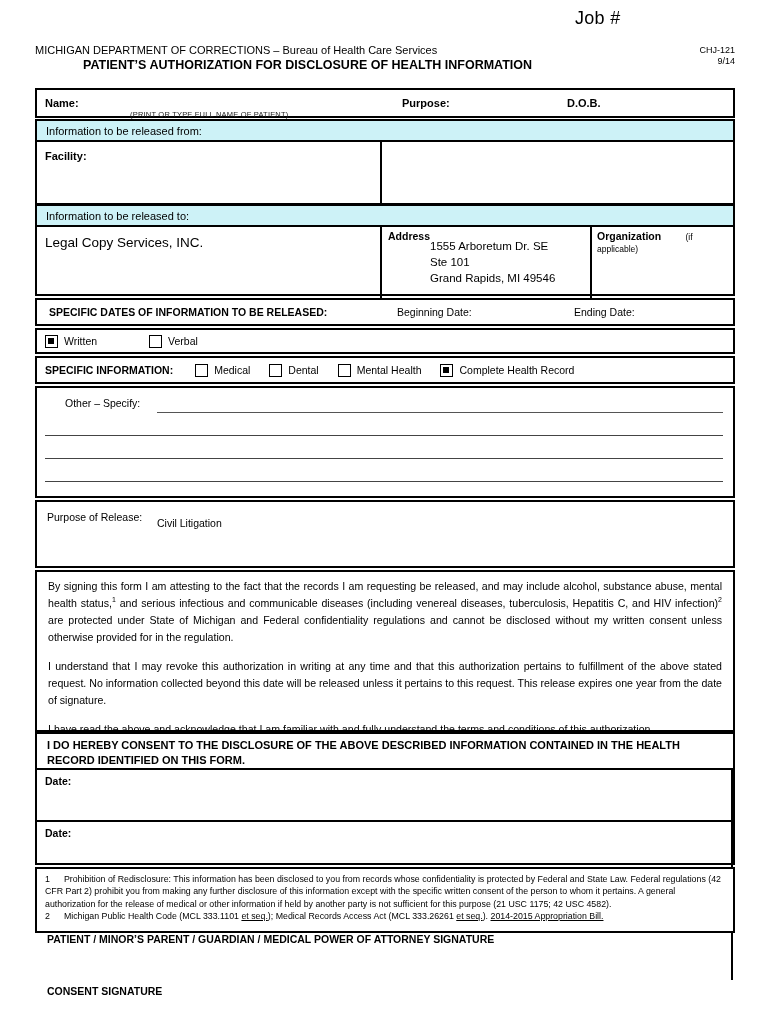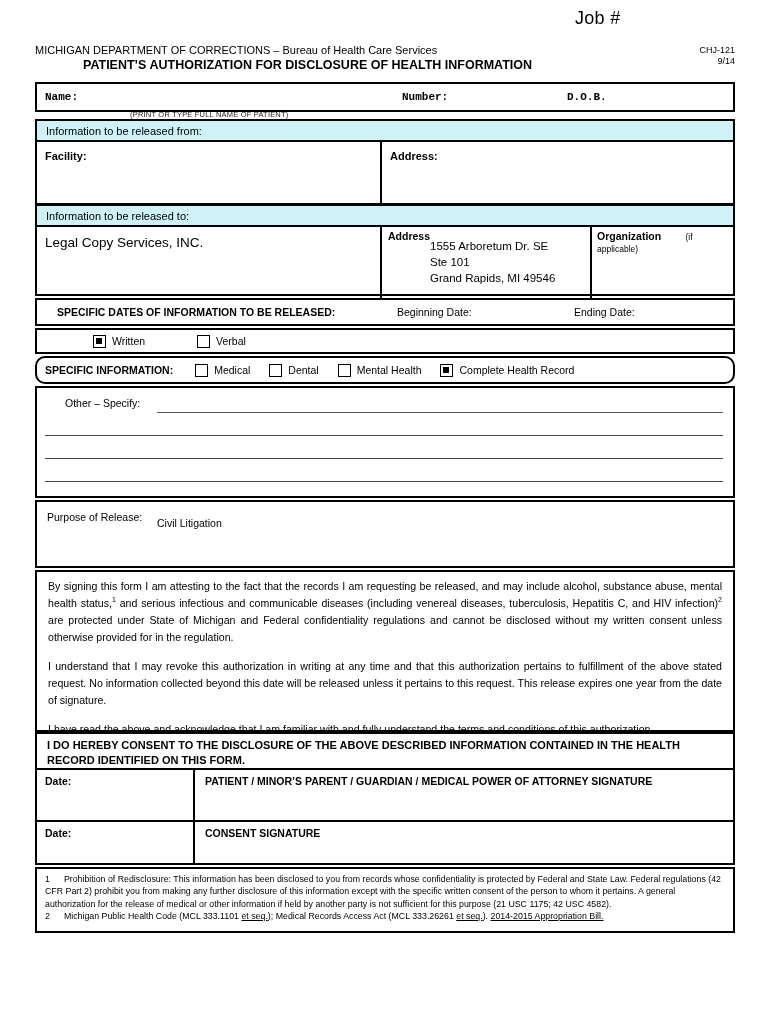--- a/index.html
+++ b/index.html
@@ -13,21 +13,21 @@
   .box {
     position: absolute; left: 35px; width: 700px;
     border: 2px solid #000; background: #fff;
   }
   .job { left: 575px; top: 8px; font-size: 18px; letter-spacing: .3px; }
   .hdr-block { left: 35px; top: 44px; }
   .hdr-dept { font-size: 11px; margin-bottom: 2px; }
   .hdr-title { font-size: 12.5px; font-weight: bold; padding-left: 48px; }
   .formno { right: 35px; top: 45px; text-align: right; font-size: 9px; line-height: 11px; }
 
-  .name-row { top: 82px; height: 30px; display: flex; align-items: center; padding-left: 8px; font-family: Liberation Mono, monospace; }
+  .name-row { top: 88px; height: 30px; display: flex; align-items: center; padding-left: 8px; }
   .name-row .lbl { font-size: 11px; font-weight: bold; }
   .print-note { left: 130px; top: 110px; font-size: 7.5px; color: #222; letter-spacing: .2px; }
 
   .sec-head {
     height: 21px; line-height: 21px; background: #cdf2f7;
     border-bottom: 2px solid #000; padding-left: 9px; font-size: 11px;
   }
   .from-box { top: 119px; height: 86px; }
   .from-row { display: flex; height: 61px; }
   .cell { padding: 4px 8px; }
@@ -38,38 +38,38 @@
   .to-box { top: 204px; height: 92px; }
   .to-row { display: flex; height: 80px; }
   .c-recipient { flex: 0 0 345px; border-right: 2px solid #000; padding: 8px 8px; font-size: 13.5px; }
   .c-toaddr { flex: 0 0 210px; border-right: 2px solid #000; position: relative; }
   .c-toaddr .addr-lbl { position: absolute; left: 6px; top: 3px; font-size: 10.5px; font-weight: bold; }
   .c-toaddr .addr-val { margin: 11px 4px 0 48px; font-size: 11.5px; line-height: 16px; white-space: pre-line; }
   .c-org { flex: 1; padding: 3px 5px; font-size: 10.5px; }
   .c-org .q { font-size: 8.5px; font-weight: normal; padding-left: 22px; }
 
   .dates-box { top: 298px; height: 28px; position: absolute; display: block; }
-  .dates-inner { position: relative; height: 100%; display: flex; align-items: center; padding-left: 20px; }
+  .dates-inner { position: relative; height: 100%; display: flex; align-items: center; padding-left: 12px; }
   .dates-lbl { font-size: 10.5px; font-weight: bold; }
   .beg-lbl { position: absolute; left: 360px; font-size: 10.5px; }
   .end-lbl { position: absolute; left: 537px; font-size: 10.5px; }
 
-  .mode-box { top: 328px; height: 26px; padding-left: 48px; }
+  .mode-box { top: 328px; height: 26px; }
   .flexrow { display: flex; align-items: center; height: 100%; padding-left: 8px; }
   .cb {
     width: 13px; height: 13px; border: 1.5px solid #000; display: inline-block;
     position: relative; background: #fff; flex: 0 0 13px;
   }
   .cb.checked::after {
     content: ""; position: absolute; left: 2px; top: 2px; width: 6px; height: 6px;
     background: #000;
   }
   .cb-lbl { font-size: 10.5px; margin-left: 6px; }
 
-  .si-box { top: 356px; height: 28px; border-radius: 10px; }
+  .si-box { top: 356px; height: 28px; }
   .si-lbl { font-size: 10.5px; font-weight: bold; margin-right: 22px; }
   .si-item { display: flex; align-items: center; margin-right: 19px; }
 
   .other-box { top: 386px; height: 112px; }
   .other-lbl { position: absolute; left: 28px; top: 9px; font-size: 10.5px; }
   .fill-line { position: absolute; border-bottom: 1.2px solid #555; height: 0; }
   .l0 { left: 120px; right: 10px; top: 24px; }
   .l1 { left: 8px; right: 10px; top: 47px; border-bottom-color: #444; }
   .l2 { left: 8px; right: 10px; top: 70px; border-bottom-color: #444; }
   .l3 { left: 8px; right: 10px; top: 93px; border-bottom-color: #444; }
@@ -81,21 +81,21 @@
   .para-box { top: 570px; height: 162px; padding: 6px 11px 0 11px; }
   .para-box p { font-size: 10.6px; line-height: 17px; text-align: justify; margin-bottom: 12px; }
   .para-box p:last-child { margin-bottom: 0; }
   sup.fn { font-size: 7px; vertical-align: super; line-height: 0; }
 
   .consent-box { top: 732px; height: 133px; }
   .consent-text {
     height: 36px; padding: 4px 10px 0 10px; font-size: 11px; font-weight: bold;
     line-height: 14.5px; border-bottom: 2px solid #000;
   }
-  .sig-row { display: flex; border-bottom: 2px solid #000; }
+  .sig-row { display: flex; border-bottom: 2px solid #000; flex-direction: column; }
   .sig-row.r1 { height: 52px; }
   .sig-row.r2 { height: 41px; border-bottom: none; }
   .sig-date { flex: 0 0 158px; border-right: 2px solid #000; padding: 5px 8px; font-size: 10.5px; font-weight: bold; }
   .sig-label { flex: 1; padding: 5px 10px; font-size: 10.5px; font-weight: bold; }
 
   .fn-box { top: 867px; height: 66px; padding: 4px 8px; }
   .fn-box p { font-size: 8.8px; line-height: 12.4px; }
   .fn-num { display: inline-block; margin-right: 14px; }
   .u { text-decoration: underline; }
 </style>
@@ -108,33 +108,30 @@
   <div class="hdr-dept">MICHIGAN DEPARTMENT OF CORRECTIONS – Bureau of Health Care Services</div>
   <div class="hdr-title">PATIENT’S AUTHORIZATION FOR DISCLOSURE OF HEALTH INFORMATION</div>
 </div>
 <div class="abs formno">
   <div>CHJ-121</div>
   <div>9/14</div>
 </div>
 
 <div class="box name-row">
   <span class="lbl">Name:</span>
-  <span class="lbl abs" style="left:365px;">Number:</span>
+  <span class="lbl abs" style="left:365px;">Purpose:</span>
   <span class="lbl abs" style="left:530px;">D.O.B.</span>
 </div>
 <div class="abs print-note">(PRINT OR TYPE FULL NAME OF PATIENT)</div>
 
 <div class="box from-box">
   <div class="sec-head">Information to be released from:</div>
   <div class="from-row">
     <div class="cell c-facility">
       <span class="blbl">Facility:</span>
-    </div>
-    <div class="cell c-addr">
-      <span class="blbl">Address:</span>
     </div>
   </div>
 </div>
 
 <div class="box to-box">
   <div class="sec-head">Information to be released to:</div>
   <div class="to-row">
     <div class="c-recipient">Legal Copy Services, INC.</div>
     <div class="c-toaddr">
       <span class="addr-lbl">Address</span>

